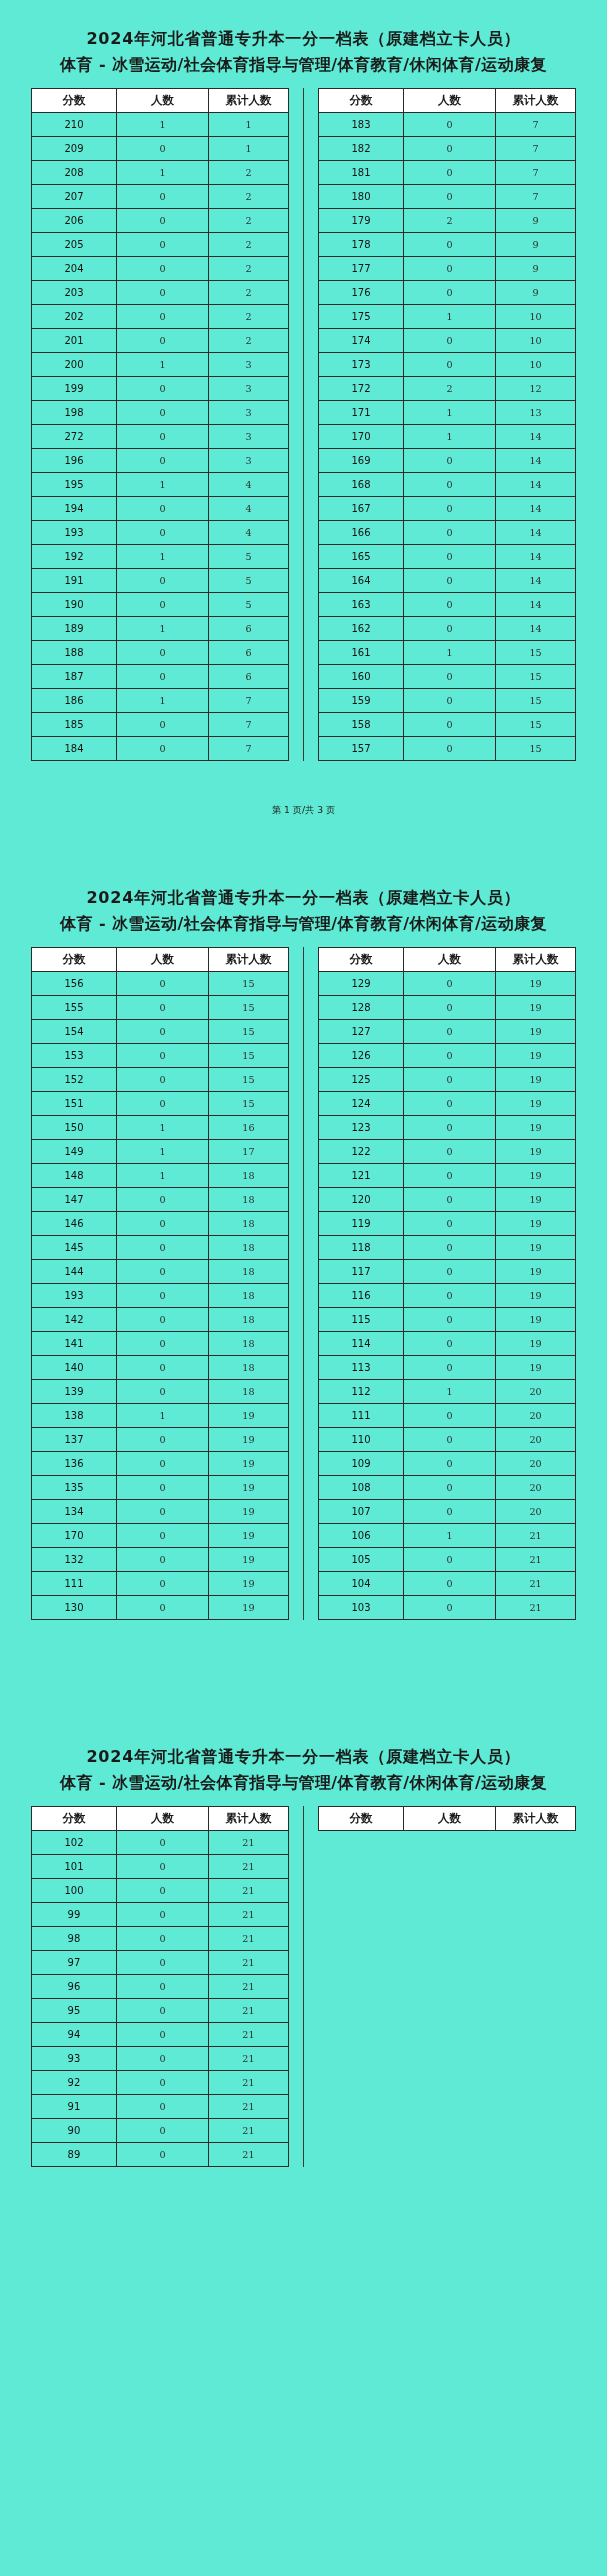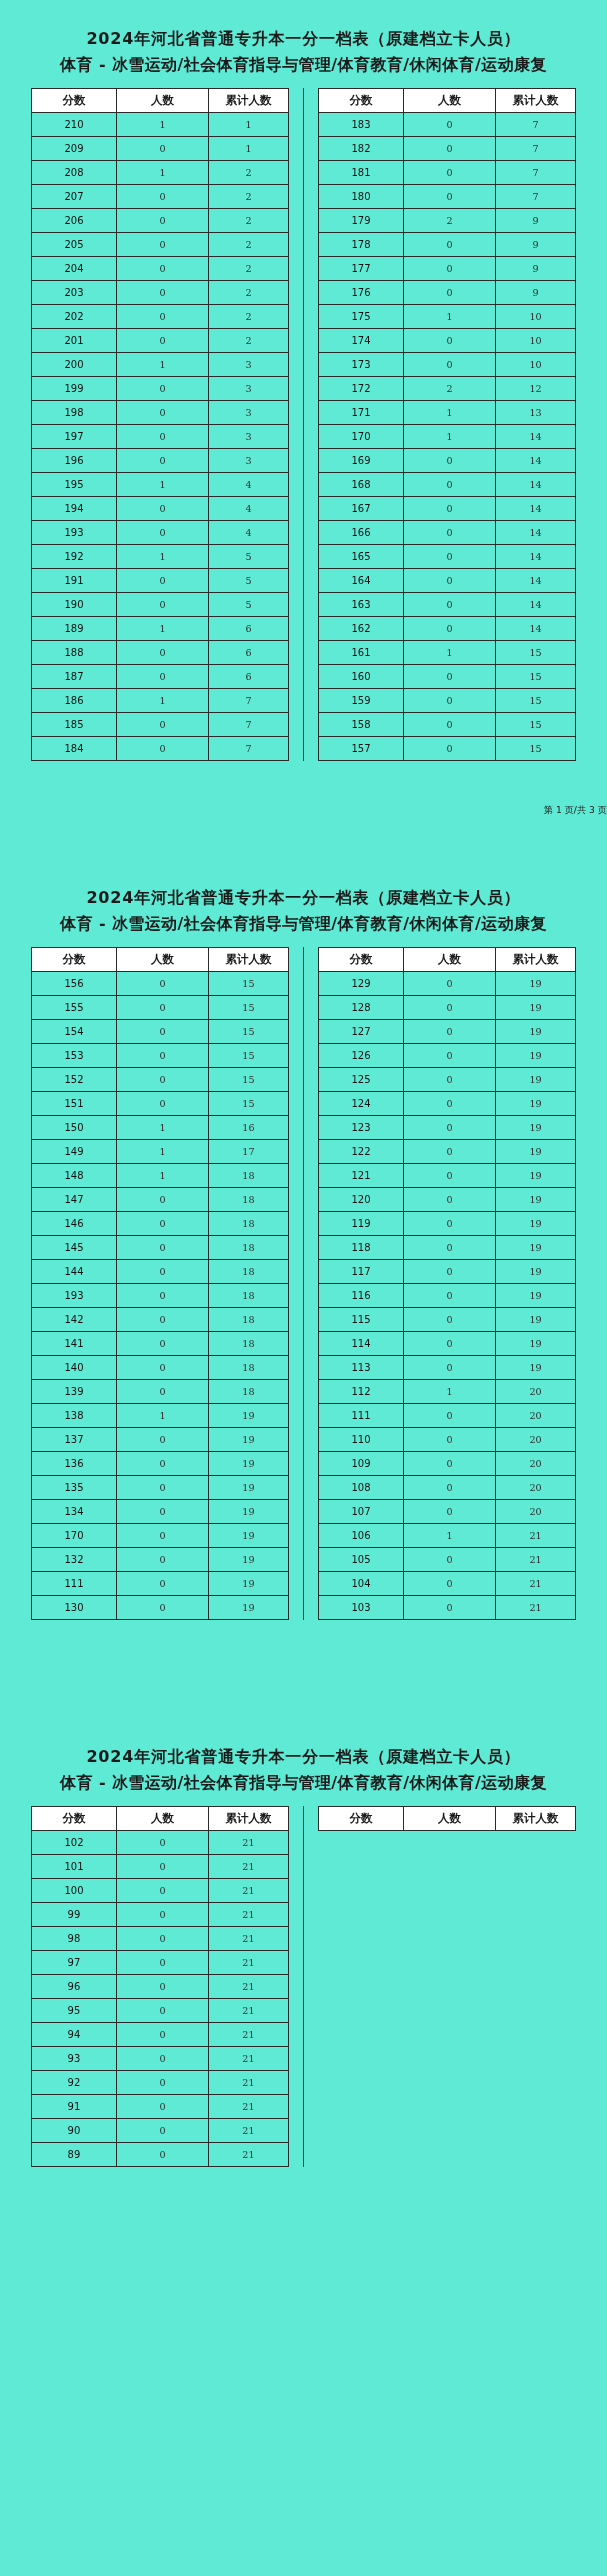--- a/index.html
+++ b/index.html
@@ -75,21 +75,21 @@
   td.col-count {
     font-family: "DejaVu Serif", serif;
     font-size: 9.6px;
     color: #2f2f2f;
   }
   .footer {
     position: absolute;
     left: 0;
     right: 0;
     top: 804px;
-    text-align: right;
+    text-align: center;
     font-size: 9.2px;
     color: #222222;
     font-family: "DejaVu Sans", sans-serif;
   }
 </style>
 </head>
 <body>
 
 <section class="page">
   <h1 class="title">2024年河北省普通专升本一分一档表（原建档立卡人员）</h1>
@@ -168,21 +168,21 @@
             <td class="col-score">199</td>
             <td class="col-count">0</td>
             <td class="col-count">3</td>
           </tr>
           <tr>
             <td class="col-score">198</td>
             <td class="col-count">0</td>
             <td class="col-count">3</td>
           </tr>
           <tr>
-            <td class="col-score">197</td>
+            <td class="col-score">272</td>
             <td class="col-count">0</td>
             <td class="col-count">3</td>
           </tr>
           <tr>
             <td class="col-score">196</td>
             <td class="col-count">0</td>
             <td class="col-count">3</td>
           </tr>
           <tr>
             <td class="col-score">195</td>

